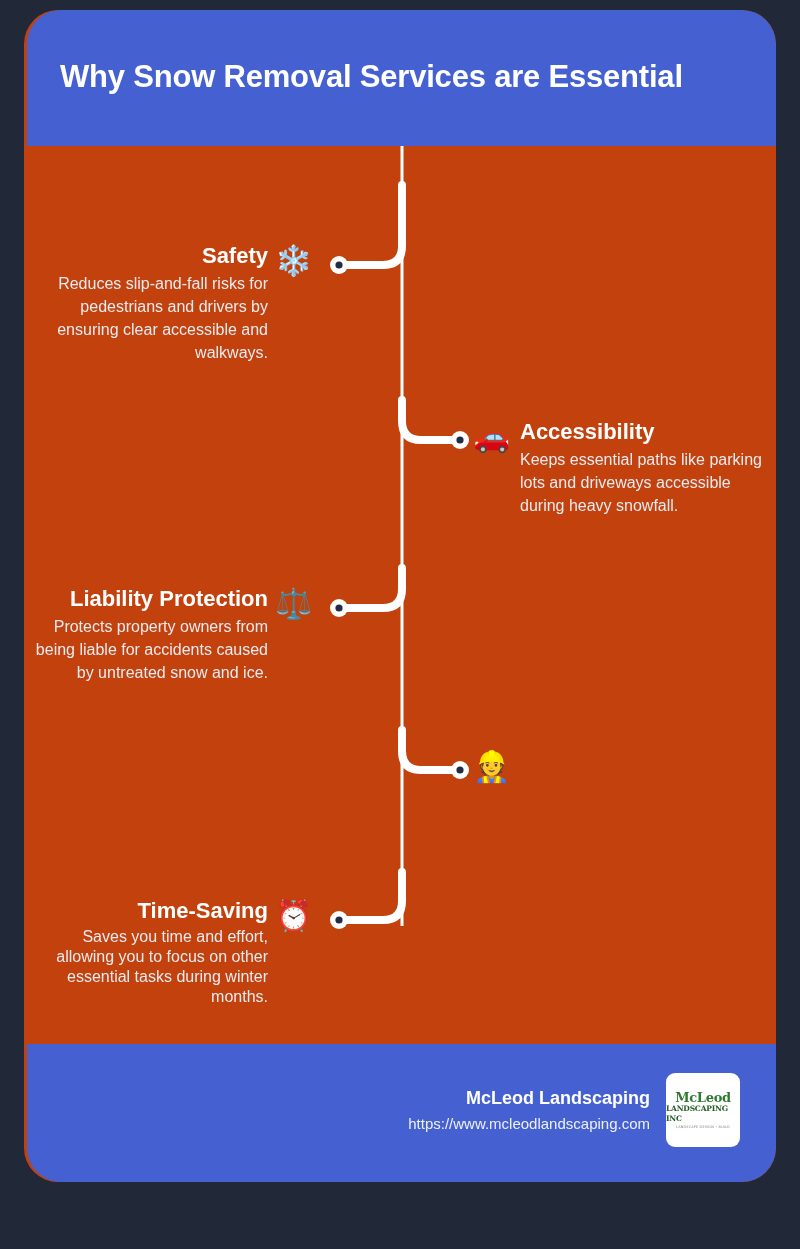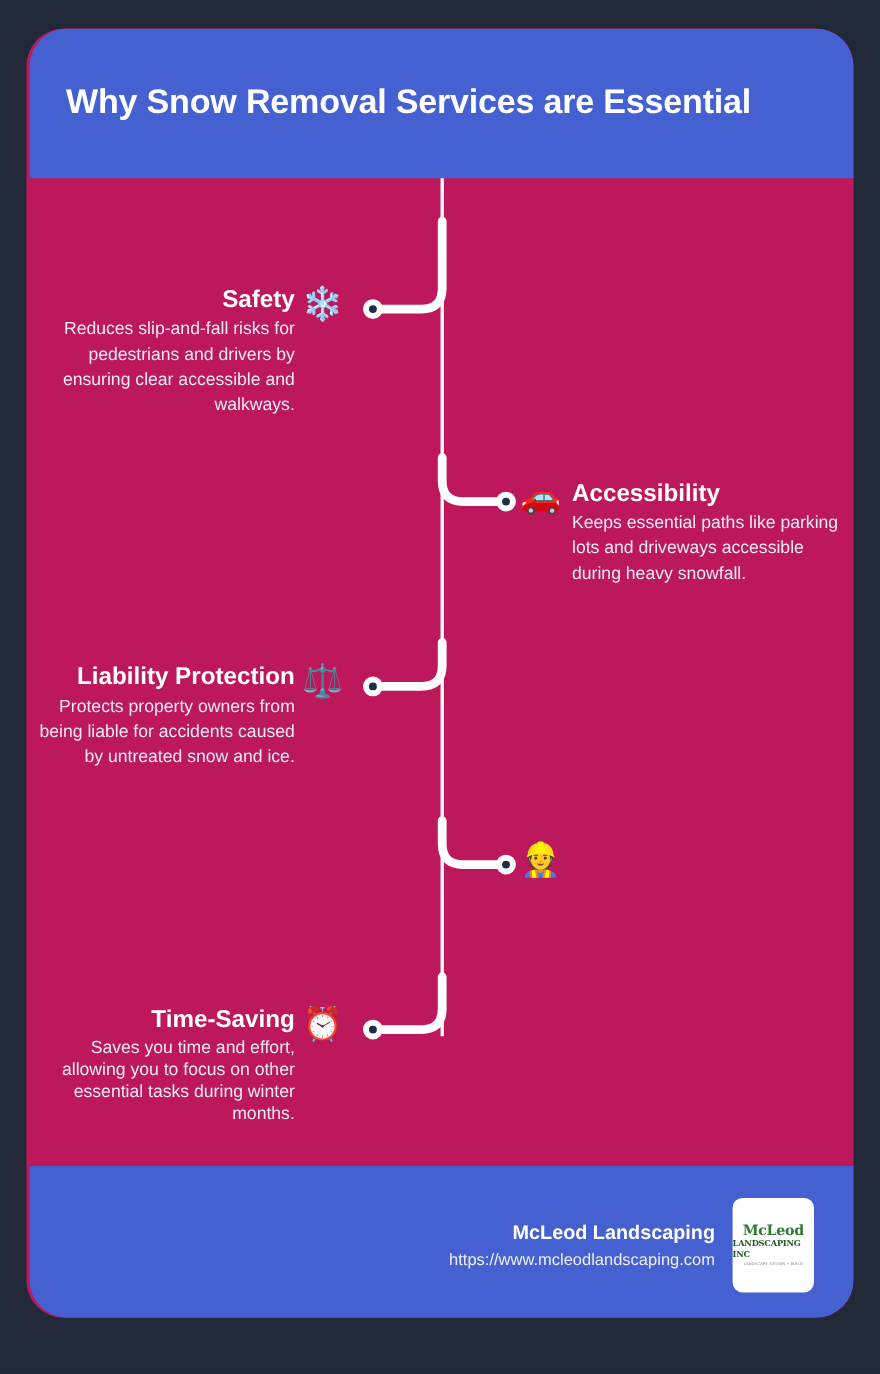--- a/index.html
+++ b/index.html
@@ -18,24 +18,24 @@
   
   #infographic {
     position: absolute;
     left: 0; top: 0;
     width: 800px; height: 1249px;
     background: #212838;
   }
   .card {
     position: absolute;
     left: 24px;
-    top: 26px;
+    top: 10px;
     width: 752px;
     height: 1172px;
-    background: #be185d;
+    background: #c2410c;
     border-radius: 34px;
     overflow: hidden;
   }
 
   
   .header {
     position: absolute;
     left: 3px;
     top: 0px;
     width: 749px;
@@ -134,21 +134,21 @@
     line-height: 24px;
   }
   .footer-url {
     font-size: 15px;
     color: #eef0f6;
     line-height: 22px;
     margin-top: 3px;
   }
   .logo-card {
     width: 74px;
-    height: 86px;
+    height: 74px;
     background: #ffffff;
     border-radius: 9px;
     display: flex;
     align-items: center;
     justify-content: center;
     flex-direction: column;
     overflow: hidden;
   }
   .logo-line1 {
     font-family: "DejaVu Serif", serif;

